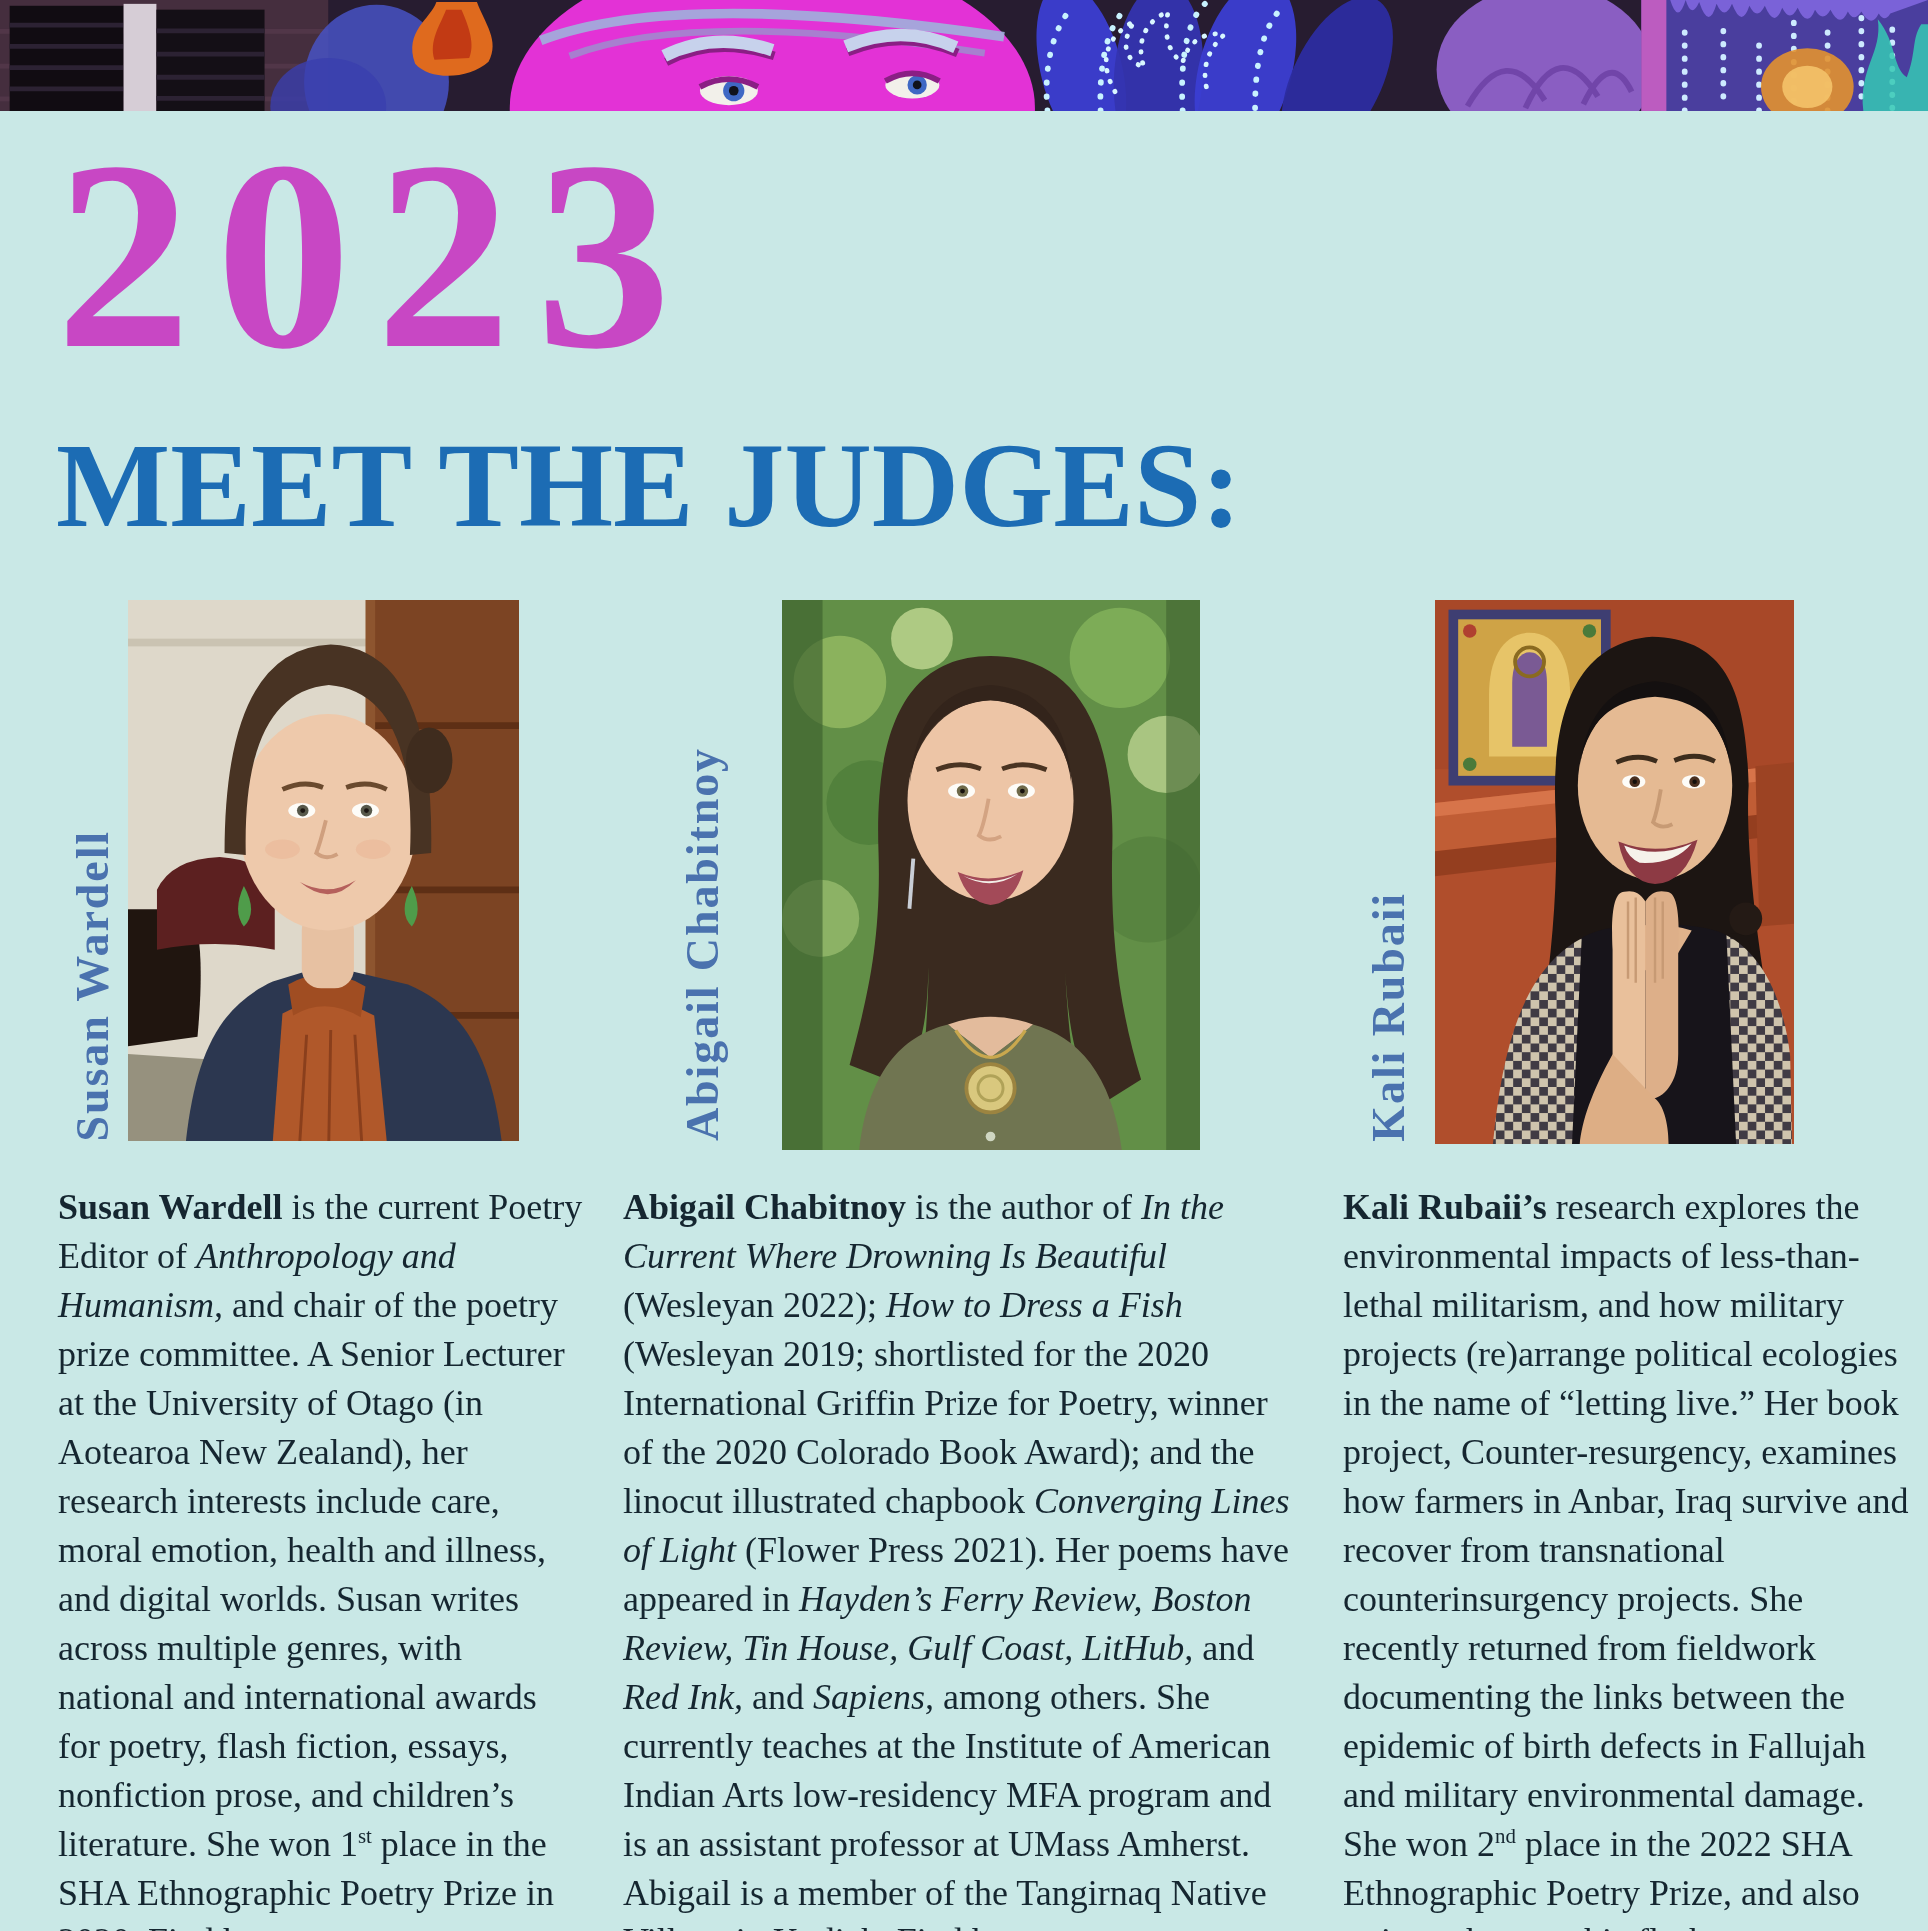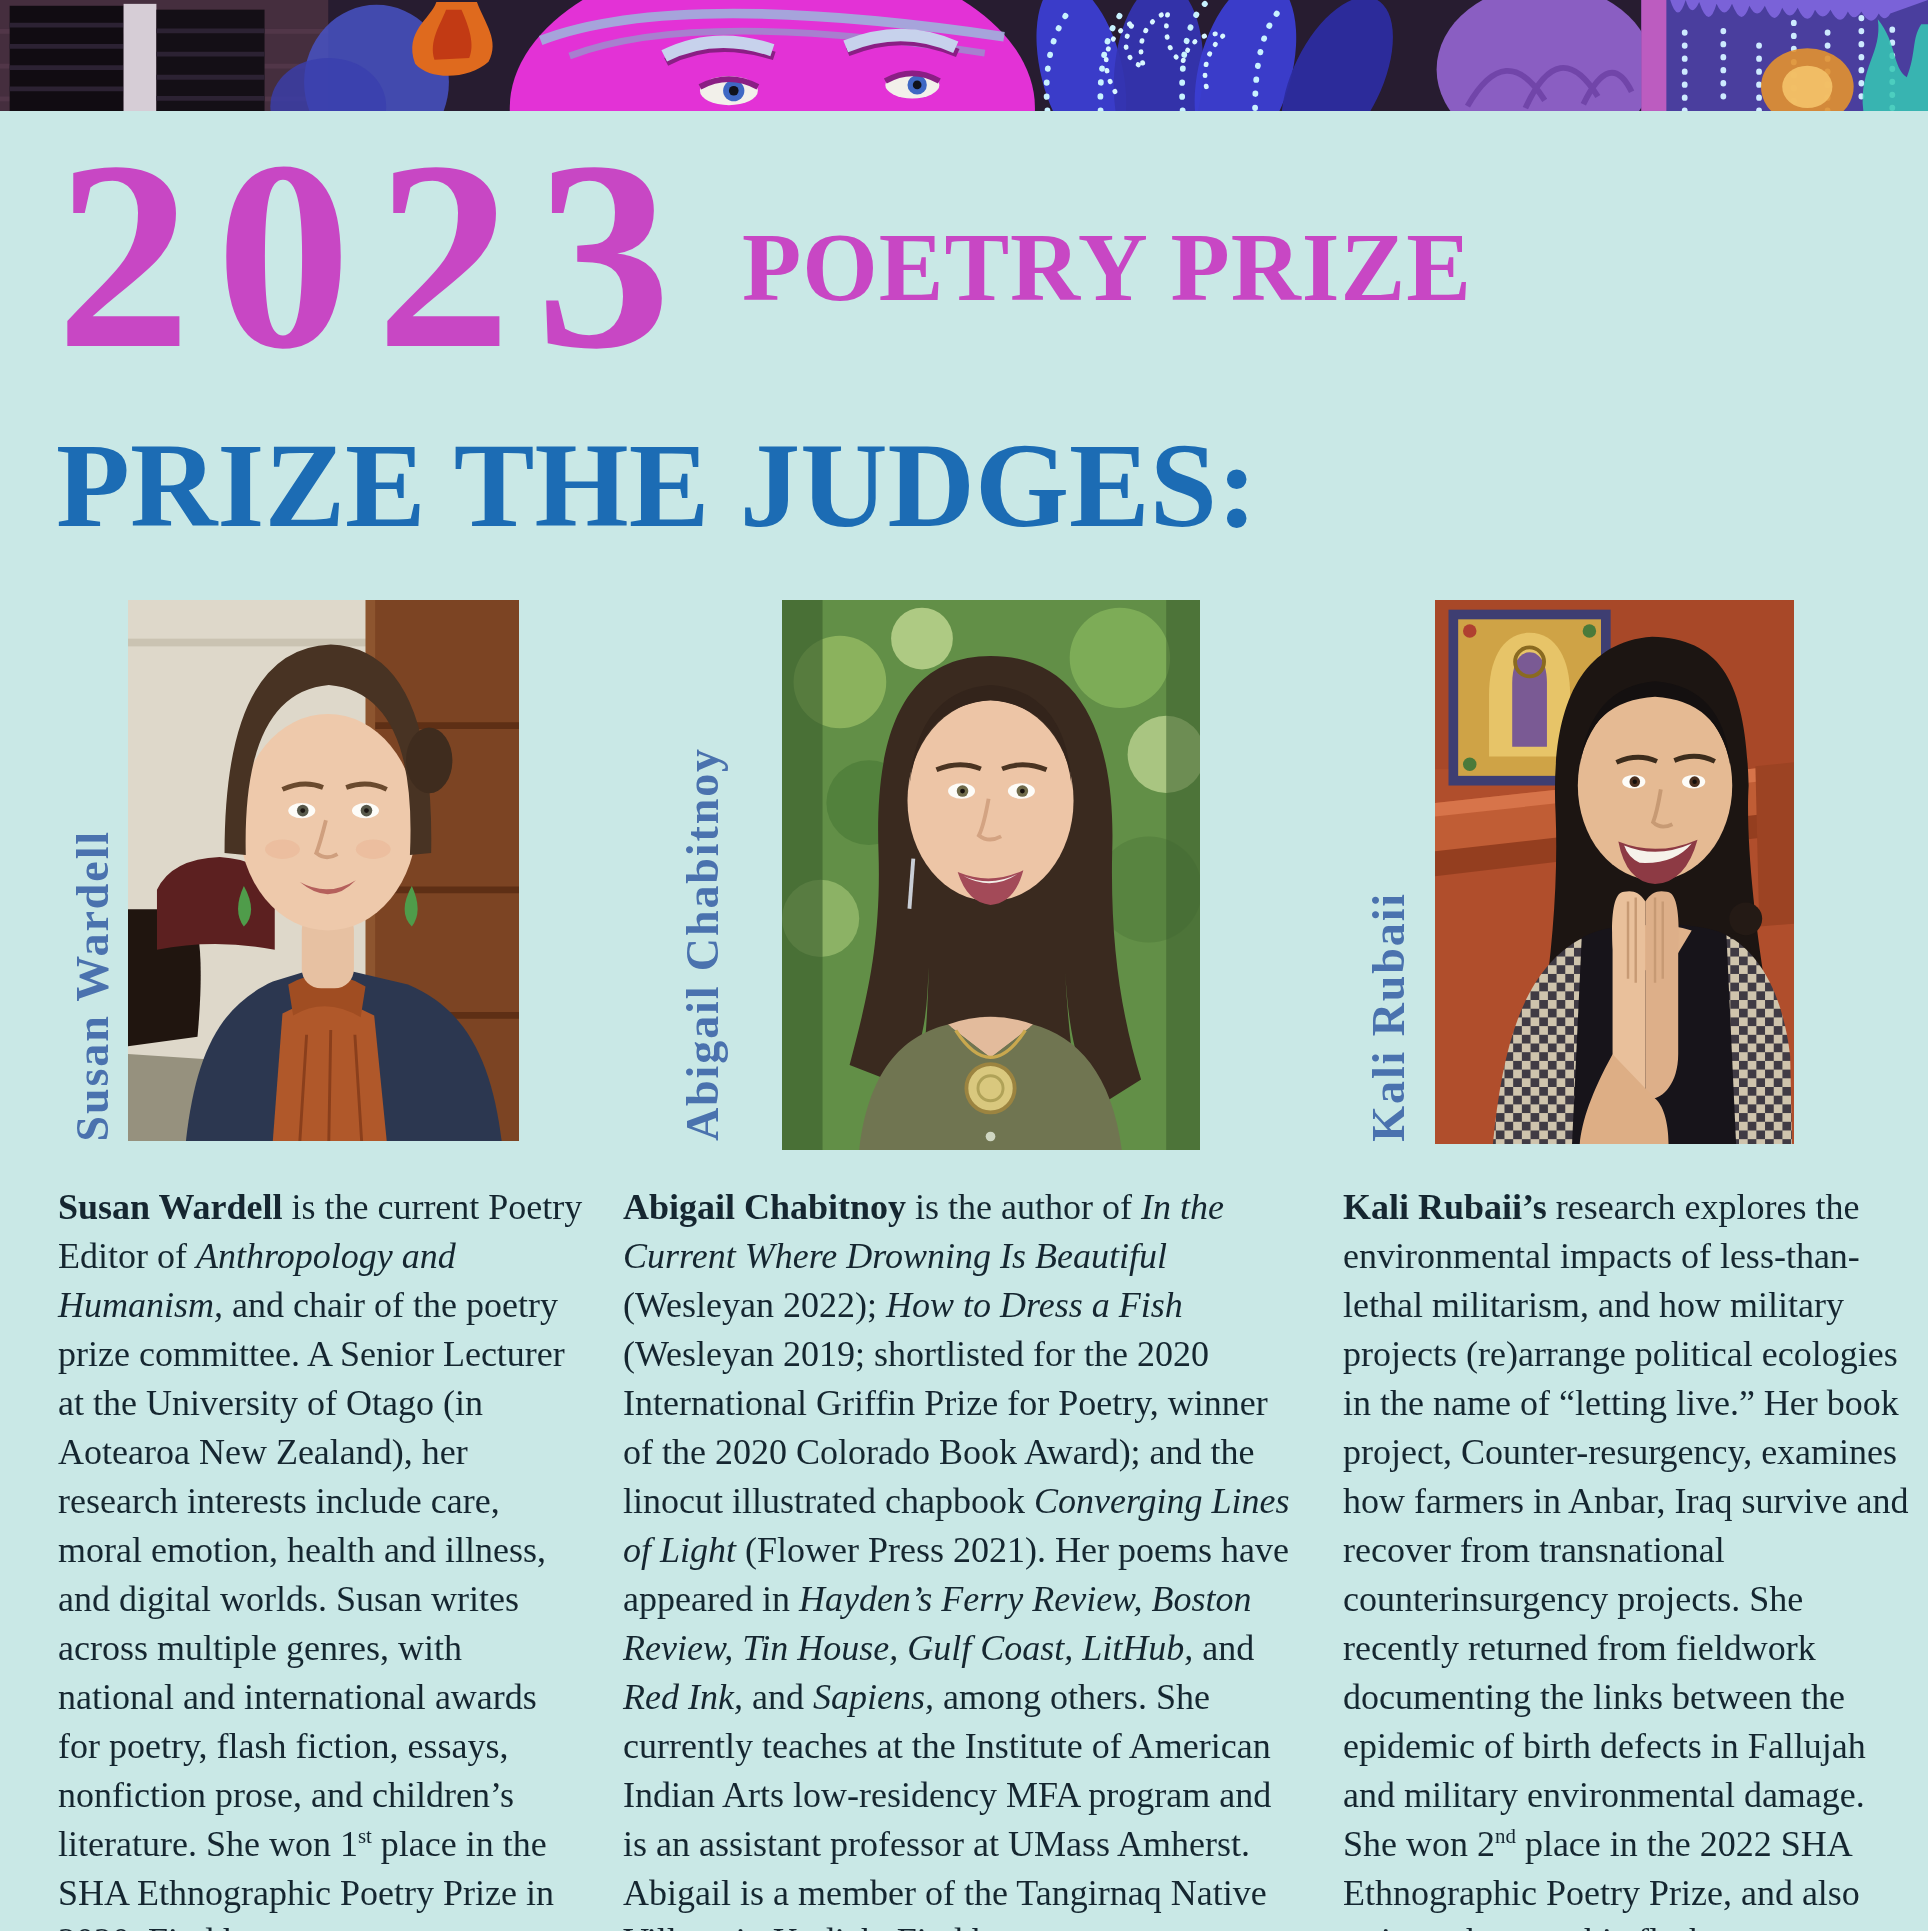--- a/index.html
+++ b/index.html
@@ -116,25 +116,24 @@
       <path d="M1745 115 V30 M1785 100 V20 M1822 115 V35 M1858 105 V15 M1893 115 V30 M1928 100 V18 M1960 112 V30" stroke="#cdeaff" stroke-width="6" fill="none" stroke-linecap="round" stroke-dasharray="0.5 13"></path>
       <ellipse cx="1872" cy="90" rx="48" ry="40" fill="#e2912f" opacity=".9"></ellipse>
       <ellipse cx="1872" cy="90" rx="26" ry="22" fill="#f4c36a" opacity=".9"></ellipse>
       <path d="M1930 115 C1925 70 1950 55 1945 20 C1965 45 1960 70 1975 80 C1985 55 1980 40 1990 25 L1997 25 L1997 115 Z" fill="#35c9b4" opacity=".85"></path>
     </svg>
   </div>
 
   <div class="title-row">
     <div class="year">2023</div>
     <div class="prize-title">
-      <div>POETRY PRIZE</div>
     </div>
   </div>
 
-  <div class="meet">PRIZE THE JUDGES:</div>
+  <div class="meet">MEET THE JUDGES:</div>
 
   <div class="judges">
 
     <section class="judge col1">
       <div class="photo-row">
         <div class="rail">
           <div class="vname">Susan Wardell</div>
         </div>
         <div class="photo" title="Portrait of Susan Wardell in an orange blouse and navy blazer beside a wood panel wall">
           <svg viewBox="0 0 405 560" preserveAspectRatio="none">

